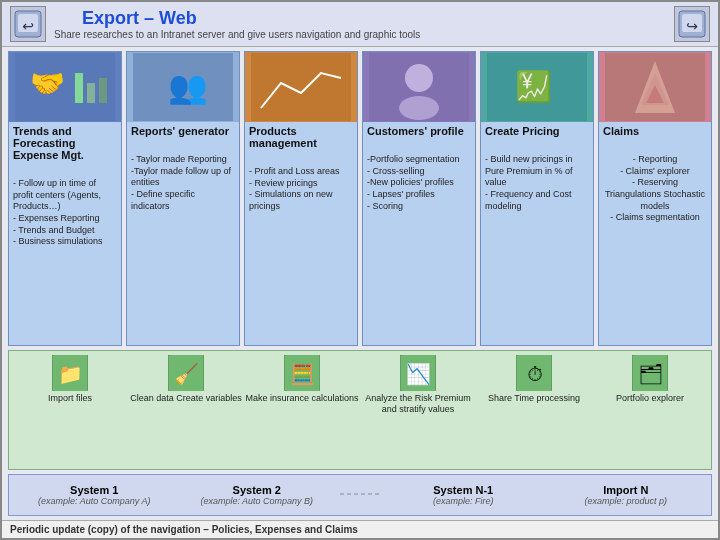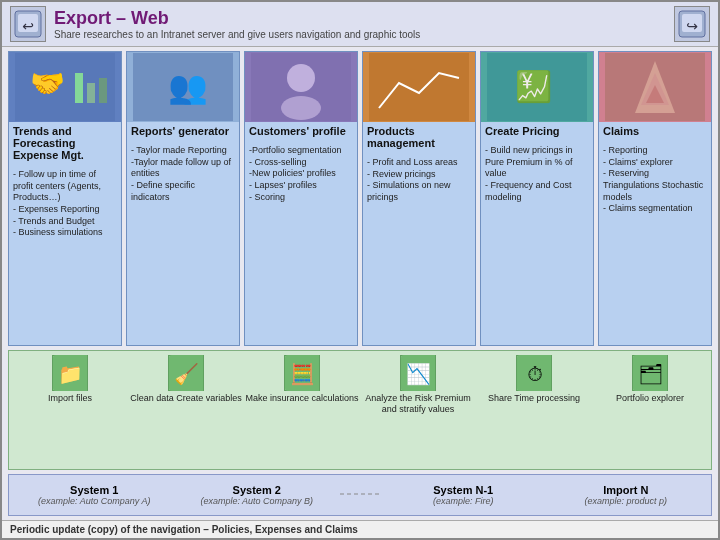--- a/index.html
+++ b/index.html
@@ -36,21 +36,22 @@
       display: flex;
       align-items: center;
       justify-content: center;
     }
     .header-title-area {
       flex: 1;
     }
     .header-title {
       font-size: 18px;
       font-weight: bold;
-      color: #701a75;
+      color: #1d4ed8;
+      margin-left: 28px;
     }
     .header-subtitle {
       font-size: 10px;
       color: #444;
     }
     .header-icon-right {
       width: 36px;
       height: 36px;
       background: #c0c8e0;
       border: 1px solid #888;
@@ -95,21 +96,21 @@
     .card-image.teal-bg { background: #50a8a0; }
     .card-image.pink-bg { background: #d08090; }
     .card-body {
       padding: 3px 4px;
       flex: 1;
     }
     .card-title {
       font-weight: bold;
       font-size: 11px;
       color: #111;
-      margin-bottom: 8px;
+      margin-bottom: 17px;
     }
     .card-items {
       font-size: 9px;
       color: #222;
       line-height: 1.3;
     }
     
     .bottom-section {
       display: flex;
       gap: 4px;
@@ -246,51 +247,51 @@
             </svg>
           </div>
           <div class="card-body">
             <div class="card-title">Reports' generator</div>
             <div class="card-items" style="white-space: pre-line;">- Taylor made Reporting
 -Taylor made follow up of entities
 - Define specific indicators</div>
           </div>
         </div>
         <div class="card">
+          <div class="card-image orange-bg img-chart">
+            <svg width="100" height="68" viewBox="0 0 100 68">
+              <rect width="100" height="68" fill="#c07830"></rect>
+              <polyline points="10,55 30,30 50,40 70,20 90,25" stroke="#fff" stroke-width="2" fill="none"></polyline>
+            </svg>
+          </div>
+          <div class="card-body">
+            <div class="card-title">Products management</div>
+            <div class="card-items" style="white-space: pre-line;">- Profit and Loss areas
+- Review pricings
+- Simulations on new pricings</div>
+          </div>
+        </div>
+        <div class="card">
           <div class="card-image purple-bg img-person">
             <svg width="100" height="68" viewBox="0 0 100 68">
               <rect width="100" height="68" fill="#8070b0"></rect>
               <circle cx="50" cy="25" r="14" fill="#d0c0e8" opacity="0.8"></circle>
               <ellipse cx="50" cy="55" rx="20" ry="12" fill="#d0c0e8" opacity="0.6"></ellipse>
             </svg>
           </div>
           <div class="card-body">
             <div class="card-title">Customers' profile</div>
             <div class="card-items" style="white-space: pre-line;">-Portfolio segmentation
 - Cross-selling
 -New policies' profiles
 - Lapses' profiles
 - Scoring</div>
           </div>
         </div>
         <div class="card">
-          <div class="card-image orange-bg img-chart">
-            <svg width="100" height="68" viewBox="0 0 100 68">
-              <rect width="100" height="68" fill="#c07830"></rect>
-              <polyline points="10,55 30,30 50,40 70,20 90,25" stroke="#fff" stroke-width="2" fill="none"></polyline>
-            </svg>
-          </div>
-          <div class="card-body">
-            <div class="card-title">Products management</div>
-            <div class="card-items" style="white-space: pre-line;">- Profit and Loss areas
-- Review pricings
-- Simulations on new pricings</div>
-          </div>
-        </div>
-        <div class="card">
           <div class="card-image teal-bg img-pricing">
             <svg width="100" height="68" viewBox="0 0 100 68">
               <rect width="100" height="68" fill="#409898"></rect>
               <text x="28" y="44" font-size="30">💹</text>
             </svg>
           </div>
           <div class="card-body">
             <div class="card-title">Create Pricing</div>
             <div class="card-items" style="white-space: pre-line;">- Build new pricings in Pure Premium in % of value
 - Frequency and Cost modeling</div>
@@ -300,21 +301,21 @@
           <div class="card-image pink-bg img-pyramid">
             <svg width="100" height="68" viewBox="0 0 100 68">
               <rect width="100" height="68" fill="#b87878"></rect>
       <polygon points="50,8 70,60 30,60" fill="#e0b0a0" opacity="0.7"></polygon>
       <polygon points="50,20 64,52 36,52" fill="#d09090" opacity="0.7"></polygon>
       <polygon points="50,32 59,50 41,50" fill="#c07070" opacity="0.7"></polygon>
     </svg>
           </div>
           <div class="card-body">
             <div class="card-title">Claims</div>
-            <div class="card-items" style="white-space: pre-line;">- Reporting
+            <div class="card-items" style="white-space: pre-line; text-align: center;">- Reporting
 - Claims' explorer
 - Reserving Triangulations Stochastic models
 - Claims segmentation</div>
           </div>
         </div>
       </div>
 
     <div class="bottom-section">
       <div class="workflow-area">
         <div class="workflow-steps" id="workflow-container">

